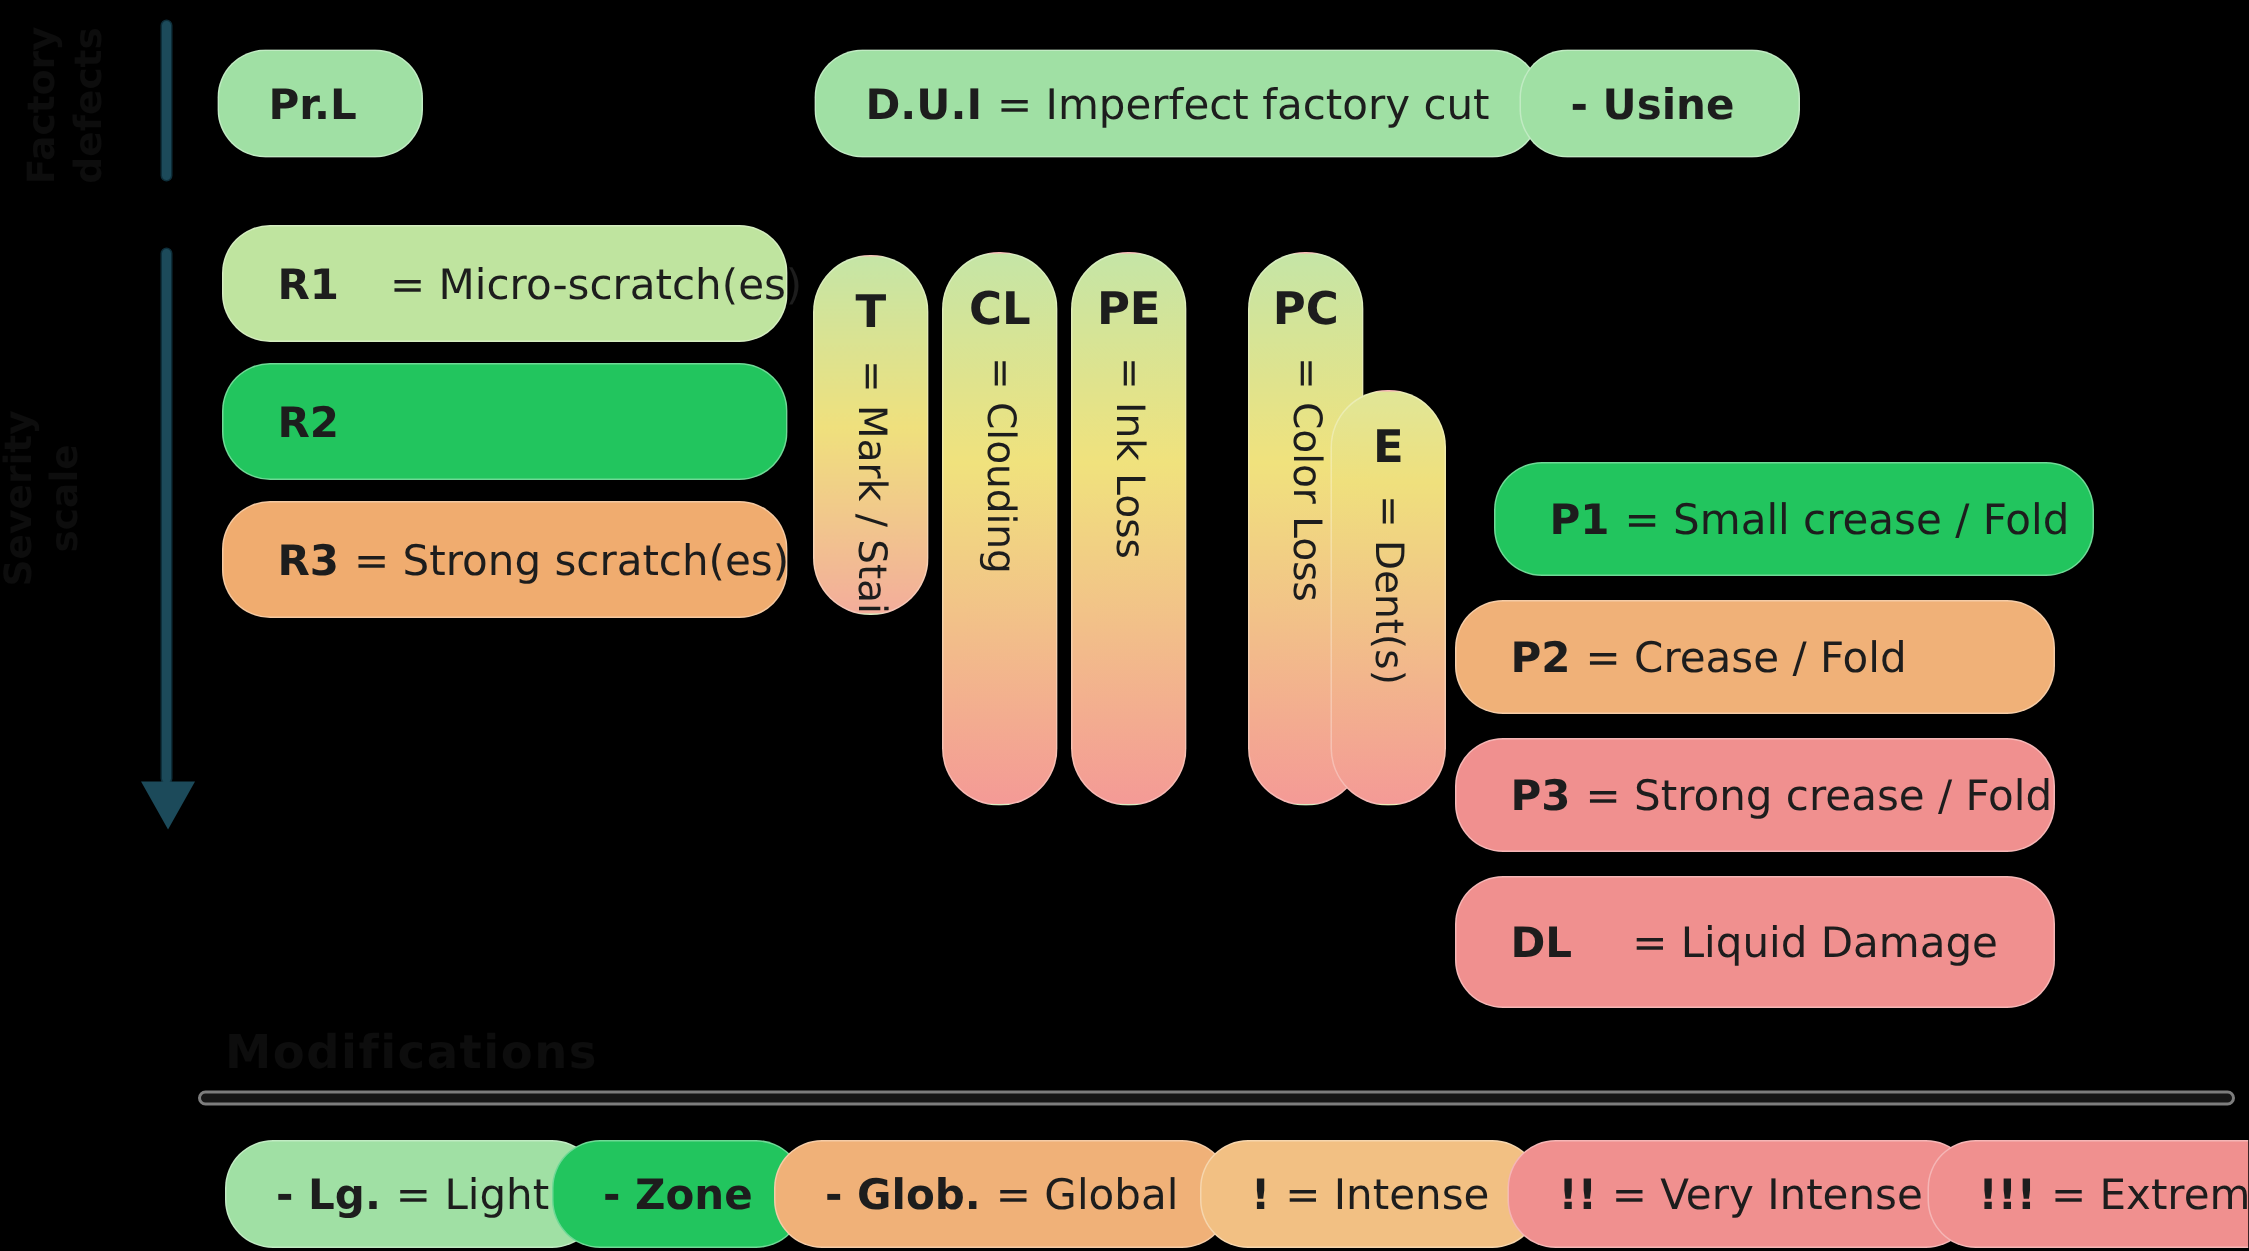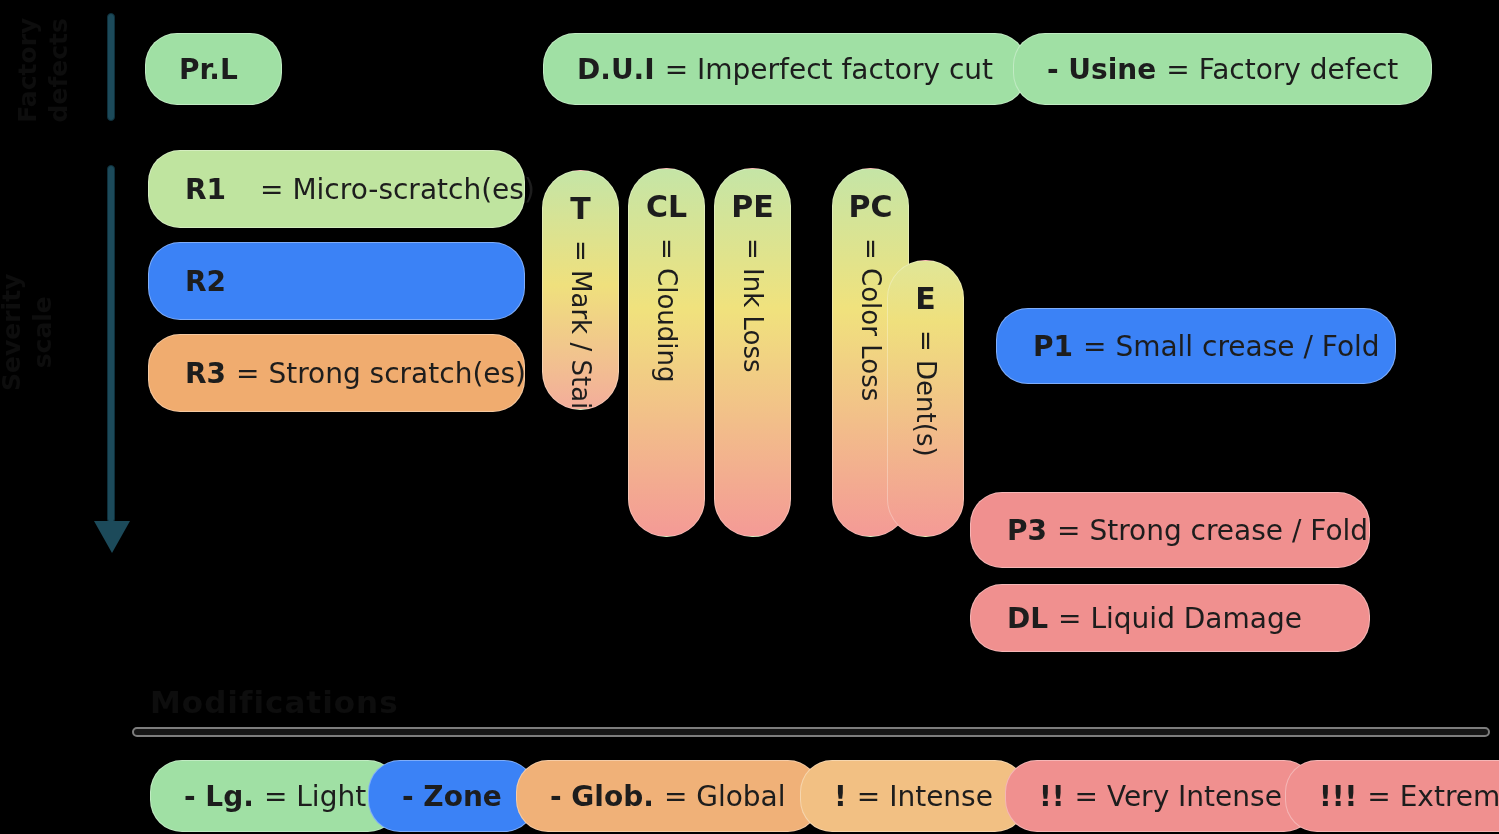--- a/index.html
+++ b/index.html
@@ -11,21 +11,21 @@
   .pill{
     position:absolute;height:72px;border-radius:32px;
     display:inline-flex;align-items:center;white-space:nowrap;
     padding:16px 33px;font-size:28px;border:1px solid rgba(255,255,255,0.35);
     box-sizing:border-box;
   }
   .pill .code{font-weight:700;margin-right:10px;}
   .fixed{justify-content:flex-start;padding-left:36px;}
   .green{background:#a0e0a4;}
   .lightgreen{background:#bfe49f;}
-  .yellow{background:#3b82f6;}
+  .yellow{background:#22c55e;}
   .orange{background:#f0ac6f;}
   .orange2{background:#f0b178;}
   .orange3{background:#f2c083;}
   .pink{background:#f0908f;}
   
   .vpill{
     position:absolute;width:77px;border-radius:38px;box-sizing:border-box;
     display:flex;flex-direction:column;align-items:center;
     padding-top:20px;overflow:hidden;border:1px solid rgba(255,255,255,0.3);
   }
@@ -83,21 +83,20 @@
 
   <div class="pill green" style="left:145px;top:33px;">
     <span class="code">Pr.L</span>
   </div>
   <div class="pill green" style="left:543px;top:33px;">
     <span class="code">D.U.I</span>
     <span class="desc">= Imperfect factory cut</span>
   </div>
   <div class="pill green" style="left:1013px;top:33px;">
     <span class="code">- Usine</span>
-    <span class="desc">= Factory defect</span>
   </div>
 
   <div class="pill lightgreen fixed" style="left:148px;top:150px;width:377px;height:78px;gap:24px;">
     <span class="code">R1</span>
     <span class="desc">= Micro-scratch(es)</span>
   </div>
   <div class="pill yellow fixed" style="left:148px;top:242px;width:377px;height:78px;">
     <span class="code">R2</span>
   </div>
   <div class="pill orange fixed" style="left:148px;top:334px;width:377px;height:78px;">
@@ -123,25 +122,29 @@
   </div>
   <div class="vpill grad-dent" style="left:887px;top:260px;height:277px;">
     <span class="code">E</span>
     <span class="vdesc">= Dent(s)</span>
   </div>
 
   <div class="pill yellow fixed" style="left:996px;top:308px;width:400px;height:76px;">
     <span class="code">P1</span>
     <span class="desc">= Small crease / Fold</span>
   </div>
+  <div class="pill orange2 fixed" style="left:970px;top:400px;width:400px;height:76px;">
+    <span class="code">P2</span>
+    <span class="desc">= Crease / Fold</span>
+  </div>
   <div class="pill pink fixed" style="left:970px;top:492px;width:400px;height:76px;text-align:right;">
     <span class="code">P3</span>
     <span class="desc">= Strong crease / Fold</span>
   </div>
-  <div class="pill pink fixed" style="left:970px;top:584px;width:400px;height:68px;">
+  <div class="pill pink fixed" style="left:970px;top:584px;width:400px;height:88px;gap:30px;">
     <span class="code">DL</span>
     <span class="desc">= Liquid Damage</span>
   </div>
 
   <div class="heading">Modifications</div>
   <div class="divider"></div>
 
   <div class="pill green" style="left:150px;top:760px;">
     <span class="code">- Lg.</span>
     <span class="desc">= Light</span>

